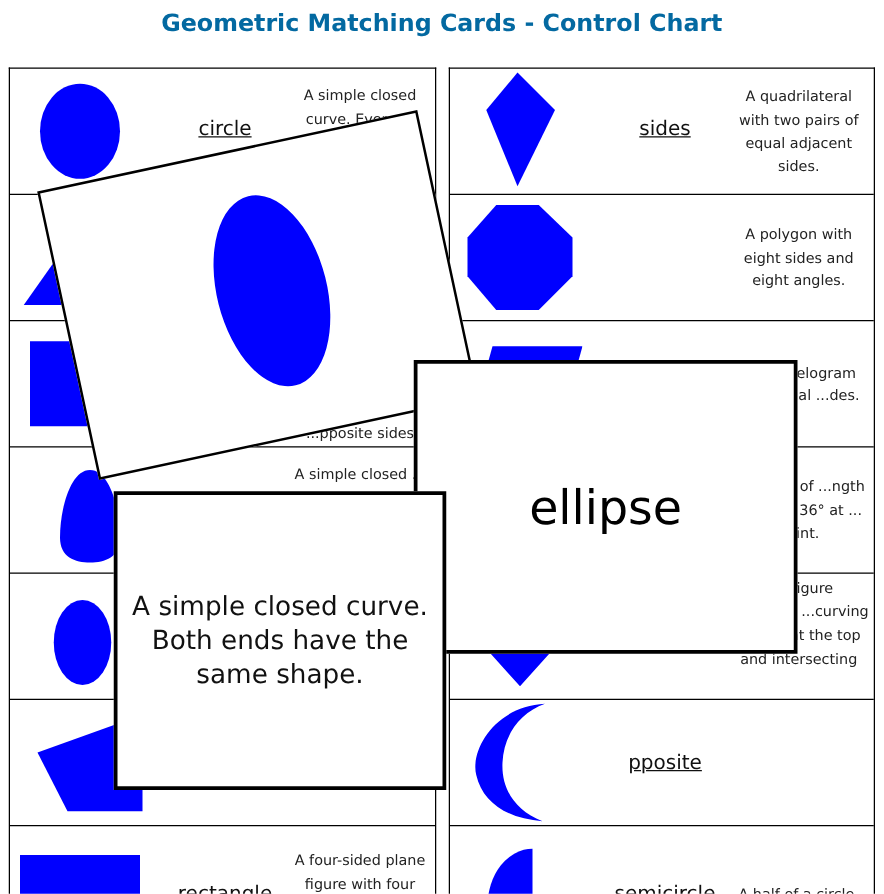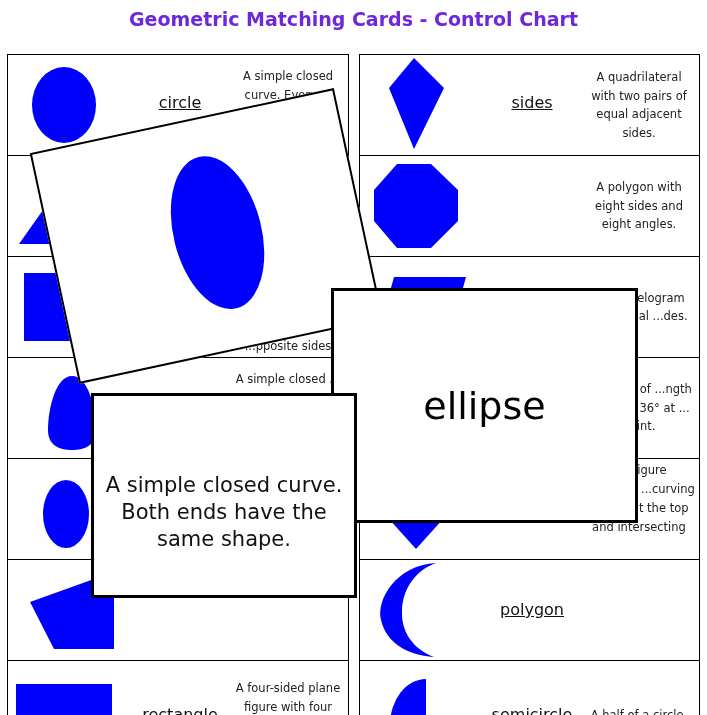--- a/index.html
+++ b/index.html
@@ -1,35 +1,35 @@
 <!DOCTYPE html>
 <html><head>
 <meta charset="utf-8">
 <style>
   html, body { margin:0; padding:0; background:#ffffff; }
   body { width:707px; height:715px; position:relative; overflow:hidden;
          font-family: "DejaVu Sans", "Liberation Sans", sans-serif; color:#111; }
   .title { position:absolute; left:0; top:8px; width:707px; text-align:center;
-           font-weight:bold; font-size:19px; letter-spacing:0px; color:#6d28d9; }
+           font-weight:bold; font-size:19px; letter-spacing:0px; color:#0369a1; }
   .col { position:absolute; top:54px; border:1.5px solid #000; border-bottom:none; background:#fff; }
   .col.left { left:7px; width:340px; height:670px; }
   .col.right { left:359px; width:339px; height:670px; }
   .row { position:absolute; left:0; width:100%; height:101px; border-bottom:1.5px solid #000; box-sizing:border-box; }
   .row .shape { position:absolute; left:6px; top:0; width:100px; height:100px; }
   .row .name { position:absolute; left:112px; width:120px; top:0; height:100px; line-height:100px;
                text-align:center; font-size:16px; color:#111;text-decoration:underline; }
   .row .def { position:absolute; right:4px; width:112px; top:0; height:100px; display:flex; align-items:center;
               justify-content:center; text-align:center; font-size:11.5px; line-height:18.5px; color:#222; overflow:hidden; }
   .row .def.top { align-items:flex-start; padding-top:12px; height:88px; }
   svg { display:block; }
   .card { position:absolute; background:#fff; border:3px solid #000; box-sizing:border-box; }
   .picture-card { left:51px; top:118px; width:311px; height:236px; border:2px solid #000; transform:rotate(-12.1deg); transform-origin:center; }
   .label-card { left:331px; top:288px; width:307px; height:235px; display:flex; align-items:center; justify-content:center; }
   .label-card span { font-size:38px; color:#000000; }
-  .def-card { left:91px; top:393px; width:266px; height:205px; display:flex; align-items:flex-start; justify-content:center; }
+  .def-card { left:91px; top:393px; width:266px; height:239px; display:flex; align-items:flex-start; justify-content:center; }
   .def-card span { margin-top:76px; text-align:center; font-size:21px; line-height:27px; width:250px; color:#111; }
 </style>
 </head>
 <body>
 
 <div class="title">Geometric Matching Cards - Control Chart</div>
 
 <div class="col left">
   <div class="row" style="top:0">
     <div class="shape">
@@ -140,21 +140,21 @@
     </div>
     <div class="name"></div>
     <div class="def top" style="padding-top:2px;height:98px;line-height:19px">...e figure ...ounded ...curving inward at the top and intersecting</div>
   </div>
   <div class="row" style="top:505px">
     <div class="shape">
       <svg width="100" height="100">
           <path d="M70,3 C30,5 10,40 15,60 C20,82 40,95 68,97 C45,88 35,70 36,50 C37,28 50,10 70,3 Z" fill="#0000ff"></path>
         </svg>
     </div>
-    <div class="name">polygon</div>
+    <div class="name">pposite</div>
   </div>
   <div class="row" style="top:606px">
     <div class="shape">
       <svg width="100" height="100">
           <path d="M60,18 L60,110 A36,46 0 0,1 60,18 Z" fill="#0000ff"></path>
         </svg>
     </div>
     <div class="name" style="top:4px">semicircle</div>
     <div class="def" style="top:4px">A half of a circle.</div>
   </div>

